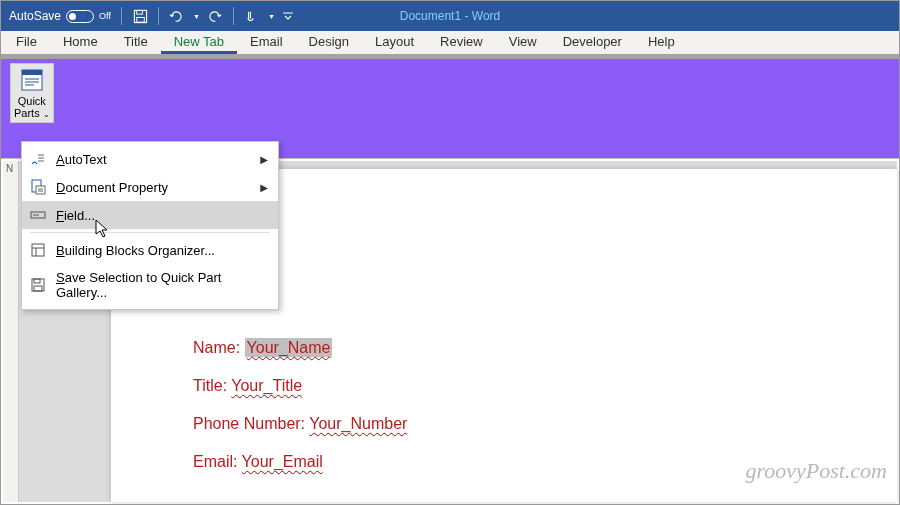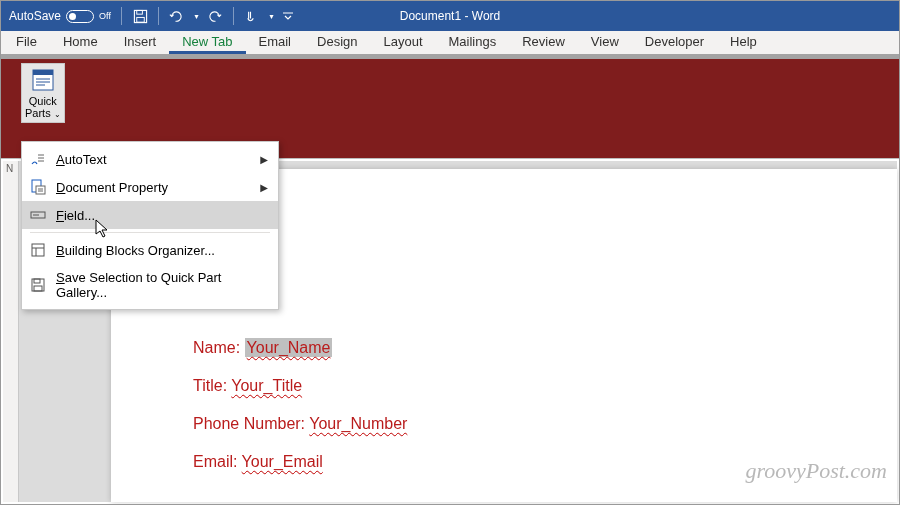--- a/index.html
+++ b/index.html
@@ -5,27 +5,27 @@
   * { box-sizing: border-box; margin: 0; padding: 0; font-family: "Segoe UI", Arial, sans-serif; }
   body { width: 900px; height: 505px; background: #fff; position: relative; overflow: hidden; border: 1px solid #999; }
 
   .titlebar { height: 30px; background: #2b579a; display: flex; align-items: center; color: #fff; font-size: 12px; }
   .autosave { display: flex; align-items: center; gap: 5px; padding: 0 8px; }
   .toggle { width: 28px; height: 13px; border: 1px solid #fff; border-radius: 7px; position: relative; display: inline-block; }
   .toggle::after { content: ""; width: 7px; height: 7px; background: #fff; border-radius: 50%; position: absolute; left: 2px; top: 2px; }
   .qat { display: flex; align-items: center; gap: 4px; padding: 0 6px; }
   .qat-item { display: inline-flex; align-items: center; justify-content: center; width: 22px; height: 22px; cursor: pointer; }
   .qat-sep { width: 1px; height: 18px; background: rgba(255,255,255,0.4); margin: 0 2px; }
-  .doc-title { position: absolute; left: 50%; transform: translateX(-50%); font-size: 12px; color: #ffffff; }
+  .doc-title { position: absolute; left: 50%; transform: translateX(-50%); font-size: 12px; color: #7dd3fc; }
 
   .ribbon-tabs { height: 28px; background: #f3f2f1; display: flex; align-items: flex-end; padding: 0 2px; border-bottom: 5px solid #a3a3a3; }
   .tab { padding: 6px 13px 5px; font-size: 13px; color: #323130; cursor: pointer; }
   .tab.active { color: #15803d; border-bottom: 3px solid #2b579a; padding-bottom: 2px; font-weight: 500; }
 
-  .ribbon-body { height: 100px; background: #7f1d1d; border-bottom: 1px solid #bdbdbd; padding: 4px 20px; position: relative; }
+  .ribbon-body { height: 100px; background: #8b5cf6; border-bottom: 1px solid #bdbdbd; padding: 4px 9px; position: relative; }
   .ribbon-btn { display: inline-flex; flex-direction: column; align-items: center; background: #e6e6e6; border: 1px solid #c8c8c8; padding: 4px 3px 2px; cursor: pointer; font-size: 11px; line-height: 1.1; }
   .ribbon-btn .bicon { width: 24px; height: 24px; margin-bottom: 3px; }
   .chev-down { font-size: 8px; margin-left: 1px; }
 
   .doc-bg { background: #dcdcdc; position: absolute; top: 160px; left: 2px; right: 2px; bottom: 2px; }
   .ruler-v { position: absolute; left: 2px; top: 160px; bottom: 2px; width: 16px; background: #f3f2f1; border-right: 1px solid #c8c8c8; }
   .ruler-v .n { font-size: 10px; color: #605e5c; padding: 2px 0 0 3px; }
 
   .page { position: absolute; left: 110px; top: 168px; right: 2px; bottom: 2px; background: #fff; box-shadow: 0 0 6px rgba(0,0,0,0.2); padding: 170px 8px 0 82px; font-family: Calibri, Arial, sans-serif; font-size: 16px; color: #b91c1c; }
   .line { margin-bottom: 20px; }
@@ -93,26 +93,25 @@
           <path d="M3 6 L6 9 L9 6" fill="none" stroke="#fff" stroke-width="1.2"></path>
         </svg>
     </span>
   </div>
   <div class="doc-title">Document1 - Word</div>
 </div>
 
 <div class="ribbon-tabs">
   <div class="tab">File</div>
   <div class="tab">Home</div>
-  <div class="tab">Insert</div>
+  <div class="tab">Title</div>
   <div class="tab active">New Tab</div>
   <div class="tab">Email</div>
   <div class="tab">Design</div>
   <div class="tab">Layout</div>
-  <div class="tab">Mailings</div>
   <div class="tab">Review</div>
   <div class="tab">View</div>
   <div class="tab">Developer</div>
   <div class="tab">Help</div>
 </div>
 
 <div class="ribbon-body">
   <div class="ribbon-btn">
     <span class="bicon">
       <svg width="24" height="24" viewBox="0 0 24 24">

